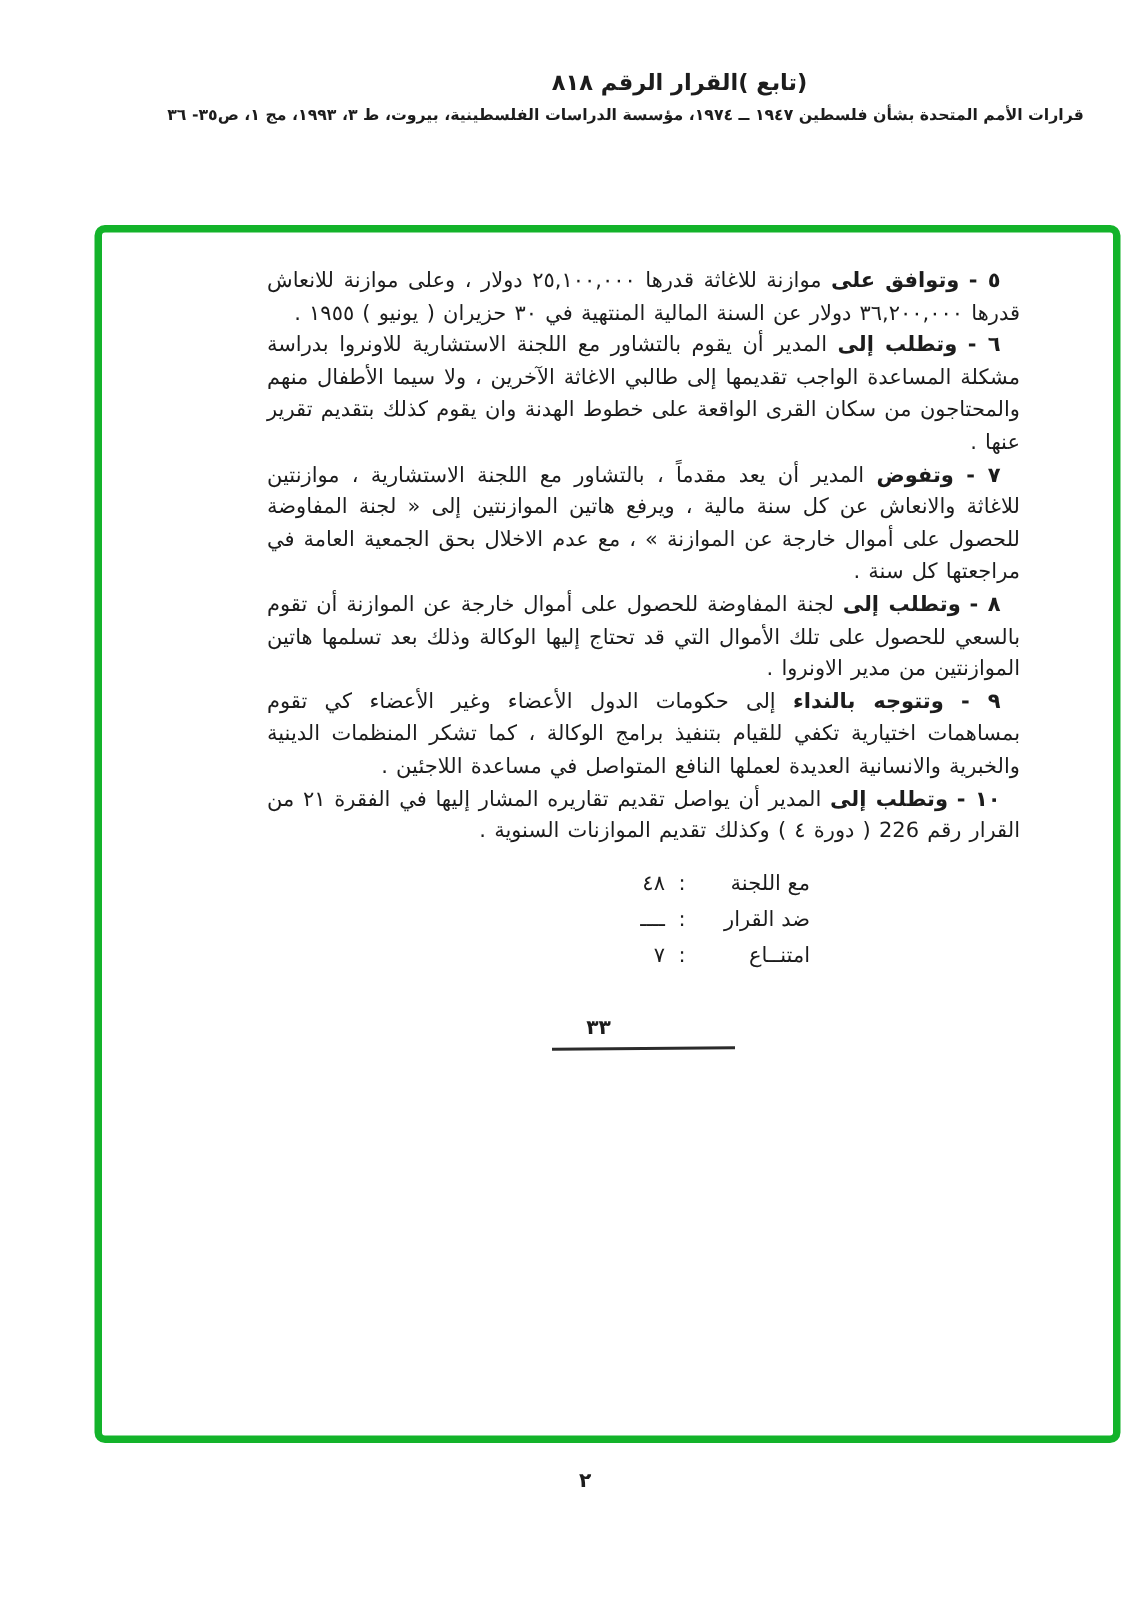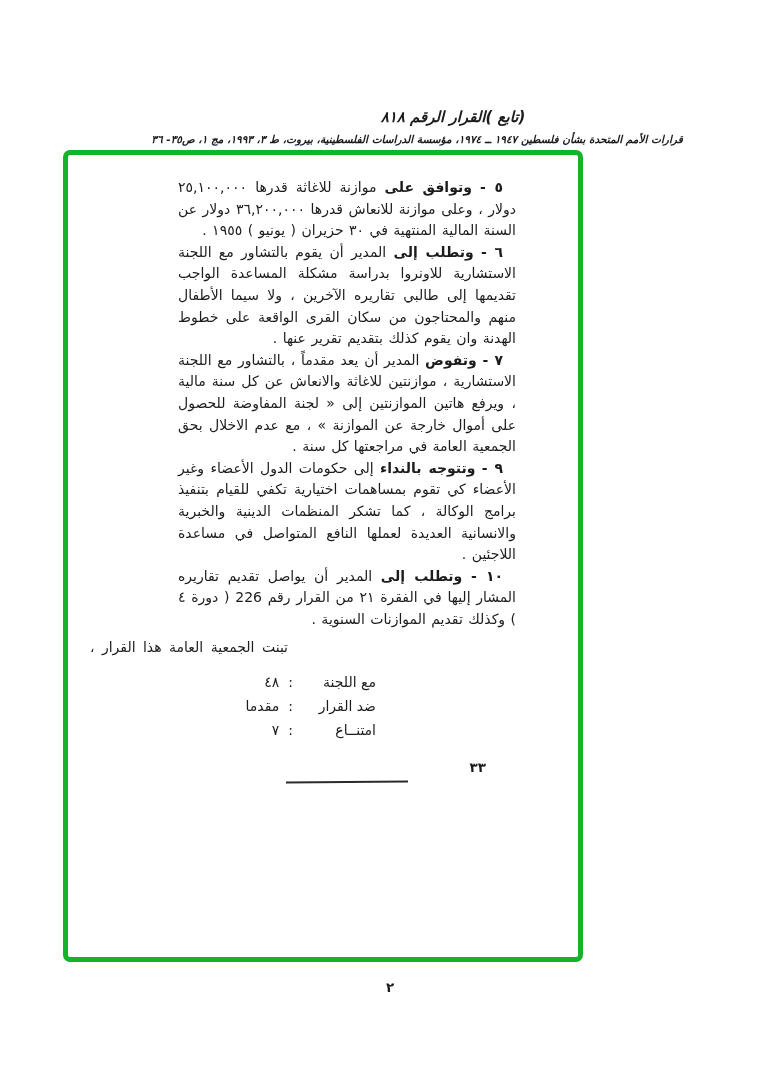--- a/index.html
+++ b/index.html
@@ -5,41 +5,41 @@
   * { margin: 0; padding: 0; box-sizing: border-box; }
   html, body { background: #ffffff; }
   body {
     width: 758px; height: 1078px;
     position: relative;
     font-family: "DejaVu Sans", sans-serif;
     color: #1c1c1c;
     overflow: hidden;
   }
   
-  .header { padding-top: 108px; direction: rtl; font-style: italic; }
+  .header { padding-top: 46px; direction: rtl; }
   .header-title {
     text-align: center;
     transform: translateX(74px);
     font-size: 15px;
     font-weight: bold;
     letter-spacing: 0.2px;
   }
   .header-source {
     margin-top: 7px;
     text-align: center;
     transform: translateX(38px);
     font-size: 10.5px;
     font-weight: bold;
     white-space: nowrap;
   }
   
   .doc-frame {
     position: absolute;
     left: 63px; top: 150px;
-    width: 520px; height: 812px;
+    width: 684px; height: 812px;
     border: 5px solid #13b32a;
     border-radius: 7px;
     background: #ffffff;
   }
   .doc-content {
     direction: rtl;
     padding: 22px 62px 0 110px;
     font-size: 14px;
     line-height: 21.6px;
     text-align: justify;
@@ -50,21 +50,21 @@
   .closing { margin-top: 7px; padding-left: 0; padding-right: 228px; }
   .closing-line { white-space: nowrap; text-align: right; word-spacing: 3px; }
   .closing-line.indented { padding-right: 48px; }
   
   .votes { margin-top: 13px; padding-right: 140px; }
   .vote-row { display: flex; align-items: baseline; white-space: nowrap; height: 24px; }
   .vote-label { min-width: 76px; text-align: right; }
   .vote-colon { padding: 0 7px 0 9px; }
   .vote-value { text-align: right; }
   
-  .pagenum-block { margin-top: 13px; text-align: right; }
+  .pagenum-block { margin-top: 24px; text-align: center; }
   .pagenum { transform: translateX(-30px); font-size: 13.5px; font-weight: bold; display: inline-block; }
   .pagenum-rule {
     width: 122px; height: 2px;
     background: #2b2b2b;
     margin: 2px auto 0;
     transform: rotate(-0.4deg);
   }
   
   .footer-page {
     position: absolute;
@@ -86,56 +86,60 @@
 
     <p class="para">
       <b>٥ -</b>
       <b>وتوافق على</b>
       <span>موازنة للاغاثة قدرها ٢٥,١٠٠,٠٠٠ دولار ، وعلى موازنة للانعاش قدرها ٣٦,٢٠٠,٠٠٠ دولار عن السنة المالية المنتهية في ٣٠ حزيران ( يونيو ) ١٩٥٥ .</span>
     </p>
 
     <p class="para">
       <b>٦ -</b>
       <b>وتطلب إلى</b>
-      <span>المدير أن يقوم بالتشاور مع اللجنة الاستشارية للاونروا بدراسة مشكلة المساعدة الواجب تقديمها إلى طالبي تقاريره الآخرين ، ولا سيما الأطفال منهم والمحتاجون من سكان القرى الواقعة على خطوط الهدنة وان يقوم كذلك بتقديم تقرير عنها .</span>
+      <span>المدير أن يقوم بالتشاور مع اللجنة الاستشارية للاونروا بدراسة مشكلة المساعدة الواجب تقديمها إلى طالبي الاغاثة الآخرين ، ولا سيما الأطفال منهم والمحتاجون من سكان القرى الواقعة على خطوط الهدنة وان يقوم كذلك بتقديم تقرير عنها .</span>
     </p>
 
     <p class="para">
       <b>٧ -</b>
       <b>وتفوض</b>
       <span>المدير أن يعد مقدماً ، بالتشاور مع اللجنة الاستشارية ، موازنتين للاغاثة والانعاش عن كل سنة مالية ، ويرفع هاتين الموازنتين إلى « لجنة المفاوضة للحصول على أموال خارجة عن الموازنة » ، مع عدم الاخلال بحق الجمعية العامة في مراجعتها كل سنة .</span>
     </p>
 
+    <p class="para">
+      <b>٨ -</b>
+      <b>وتطلب إلى</b>
+      <span>لجنة المفاوضة للحصول على أموال خارجة عن الموازنة أن تقوم بالسعي للحصول على تلك الأموال التي قد تحتاج إليها الوكالة وذلك بعد تسلمها هاتين الموازنتين من مدير الاونروا .</span>
+    </p>
 
     <p class="para">
       <b>٩ -</b>
       <b>وتتوجه بالنداء</b>
       <span>إلى حكومات الدول الأعضاء وغير الأعضاء كي تقوم بمساهمات اختيارية تكفي للقيام بتنفيذ برامج الوكالة ، كما تشكر المنظمات الدينية والخبرية والانسانية العديدة لعملها النافع المتواصل في مساعدة اللاجئين .</span>
     </p>
 
     <p class="para">
       <b>١٠ -</b>
       <b>وتطلب إلى</b>
       <span>المدير أن يواصل تقديم تقاريره المشار إليها في الفقرة ٢١ من القرار رقم 226 ( دورة ٤ ) وكذلك تقديم الموازنات السنوية .</span>
     </p>
 
     <div class="closing">
-      <div class="closing-line">تبنت الجمعية العامة هذا القرار ،</div>
     </div>
 
     <div class="votes">
       <div class="vote-row">
         <span class="vote-label">مع اللجنة</span>
         <span class="vote-colon">:</span>
         <span class="vote-value">٤٨</span>
       </div>
       <div class="vote-row">
         <span class="vote-label">ضد القرار</span>
         <span class="vote-colon">:</span>
-        <span class="vote-value">مقدما</span>
+        <span class="vote-value">ــــ</span>
       </div>
       <div class="vote-row">
         <span class="vote-label">امتنــاع</span>
         <span class="vote-colon">:</span>
         <span class="vote-value">٧</span>
       </div>
     </div>
 
     <div class="pagenum-block">
       <span class="pagenum">٣٣</span>

